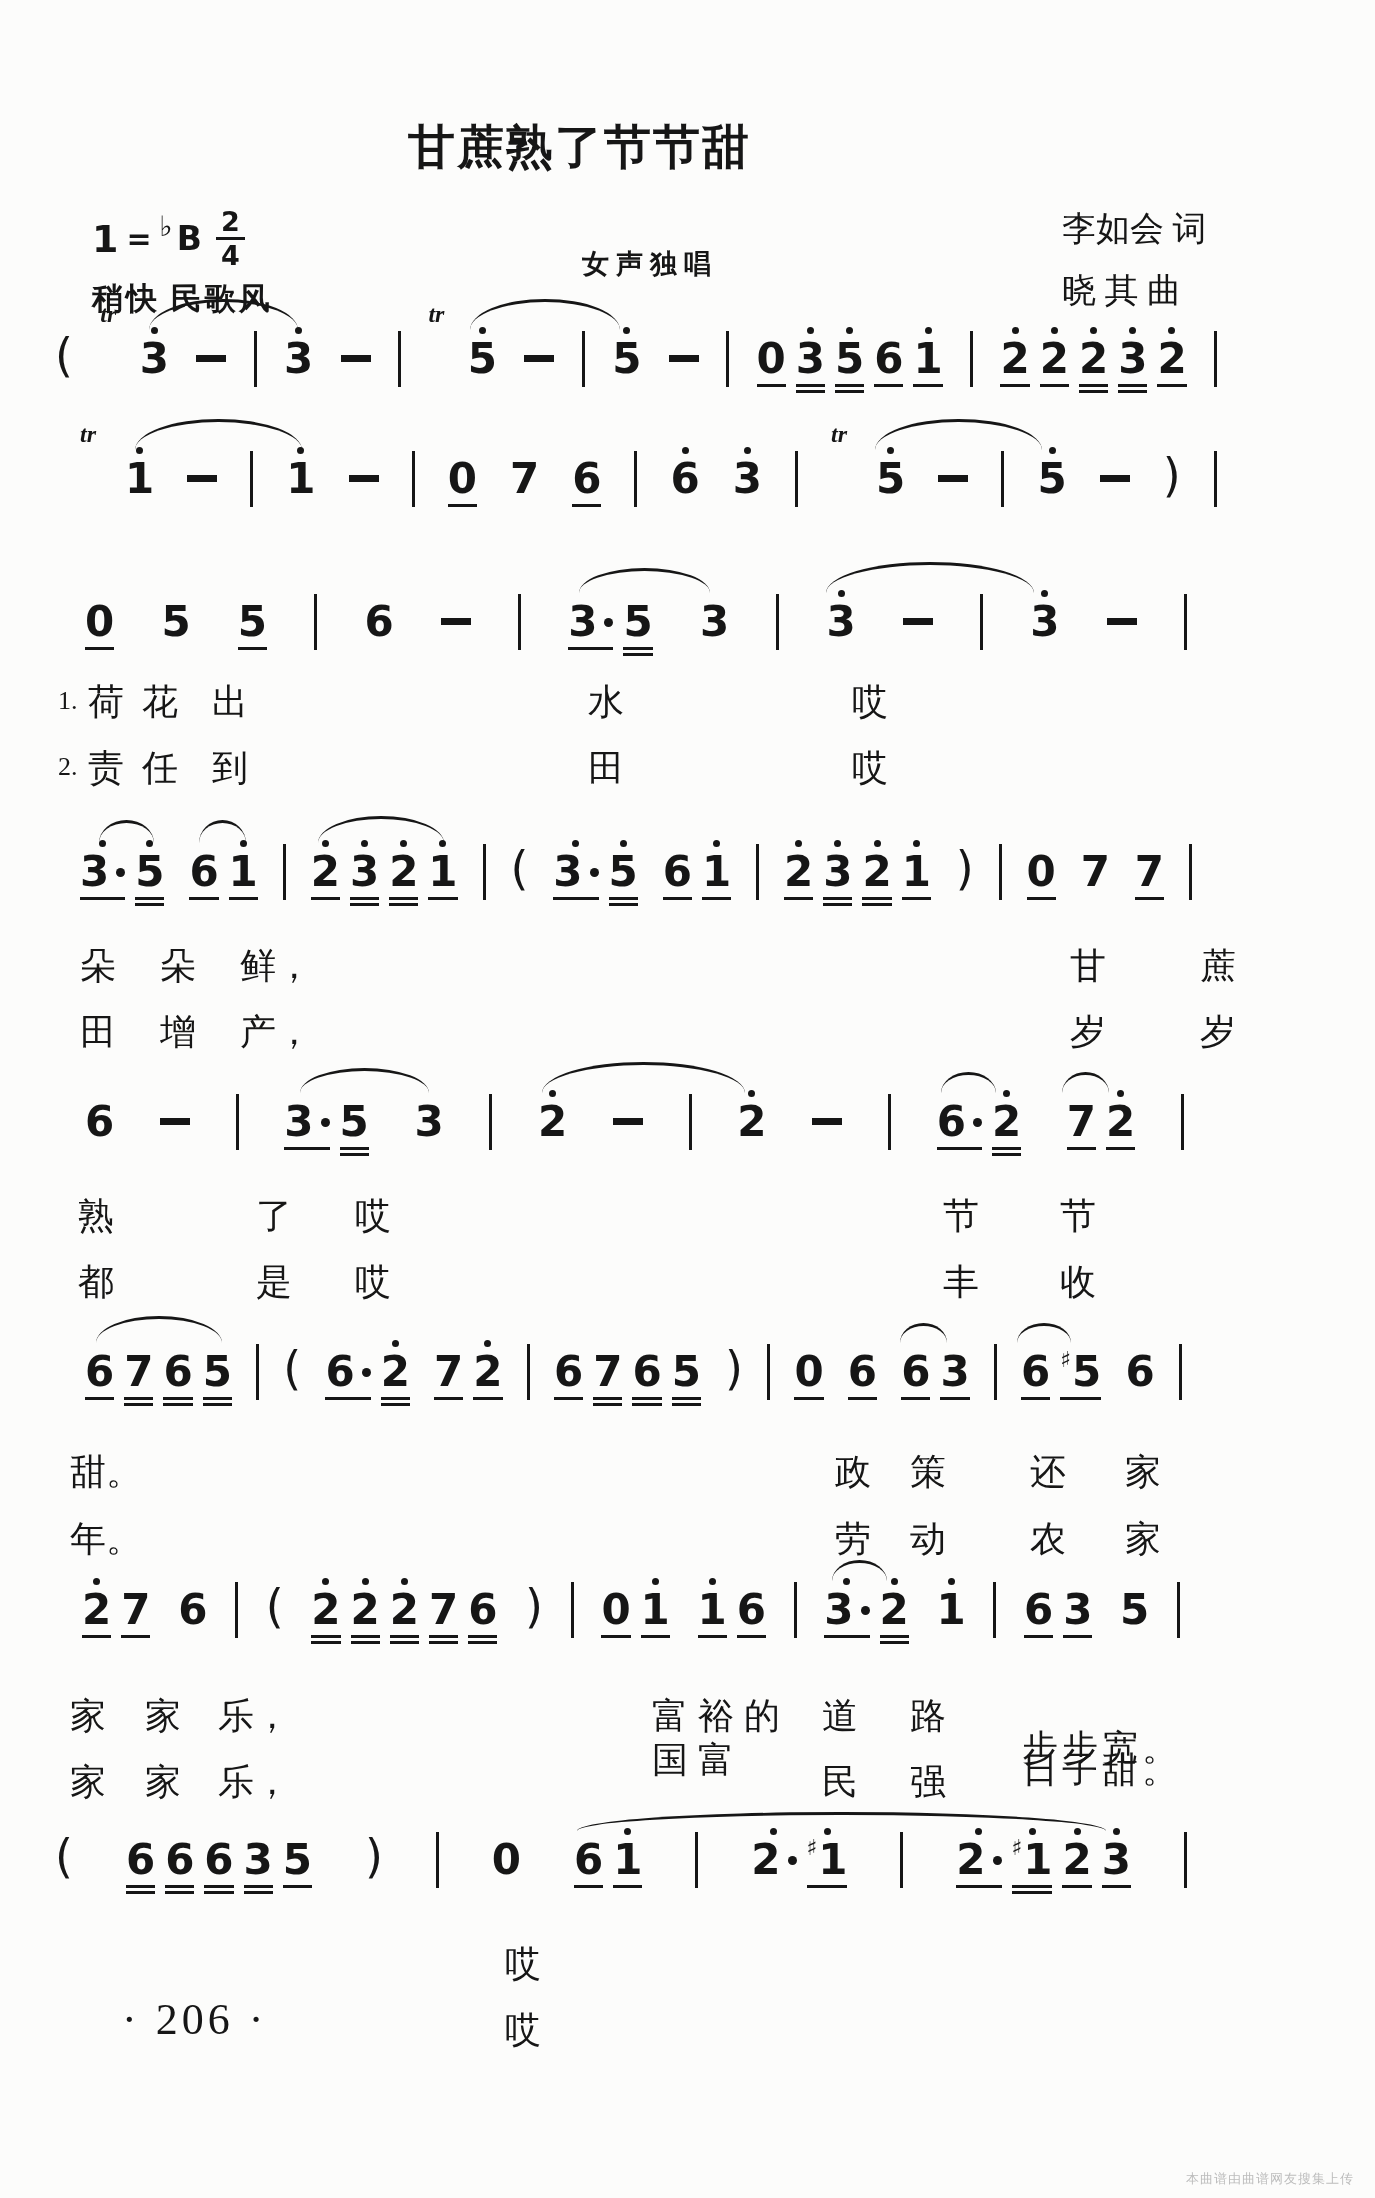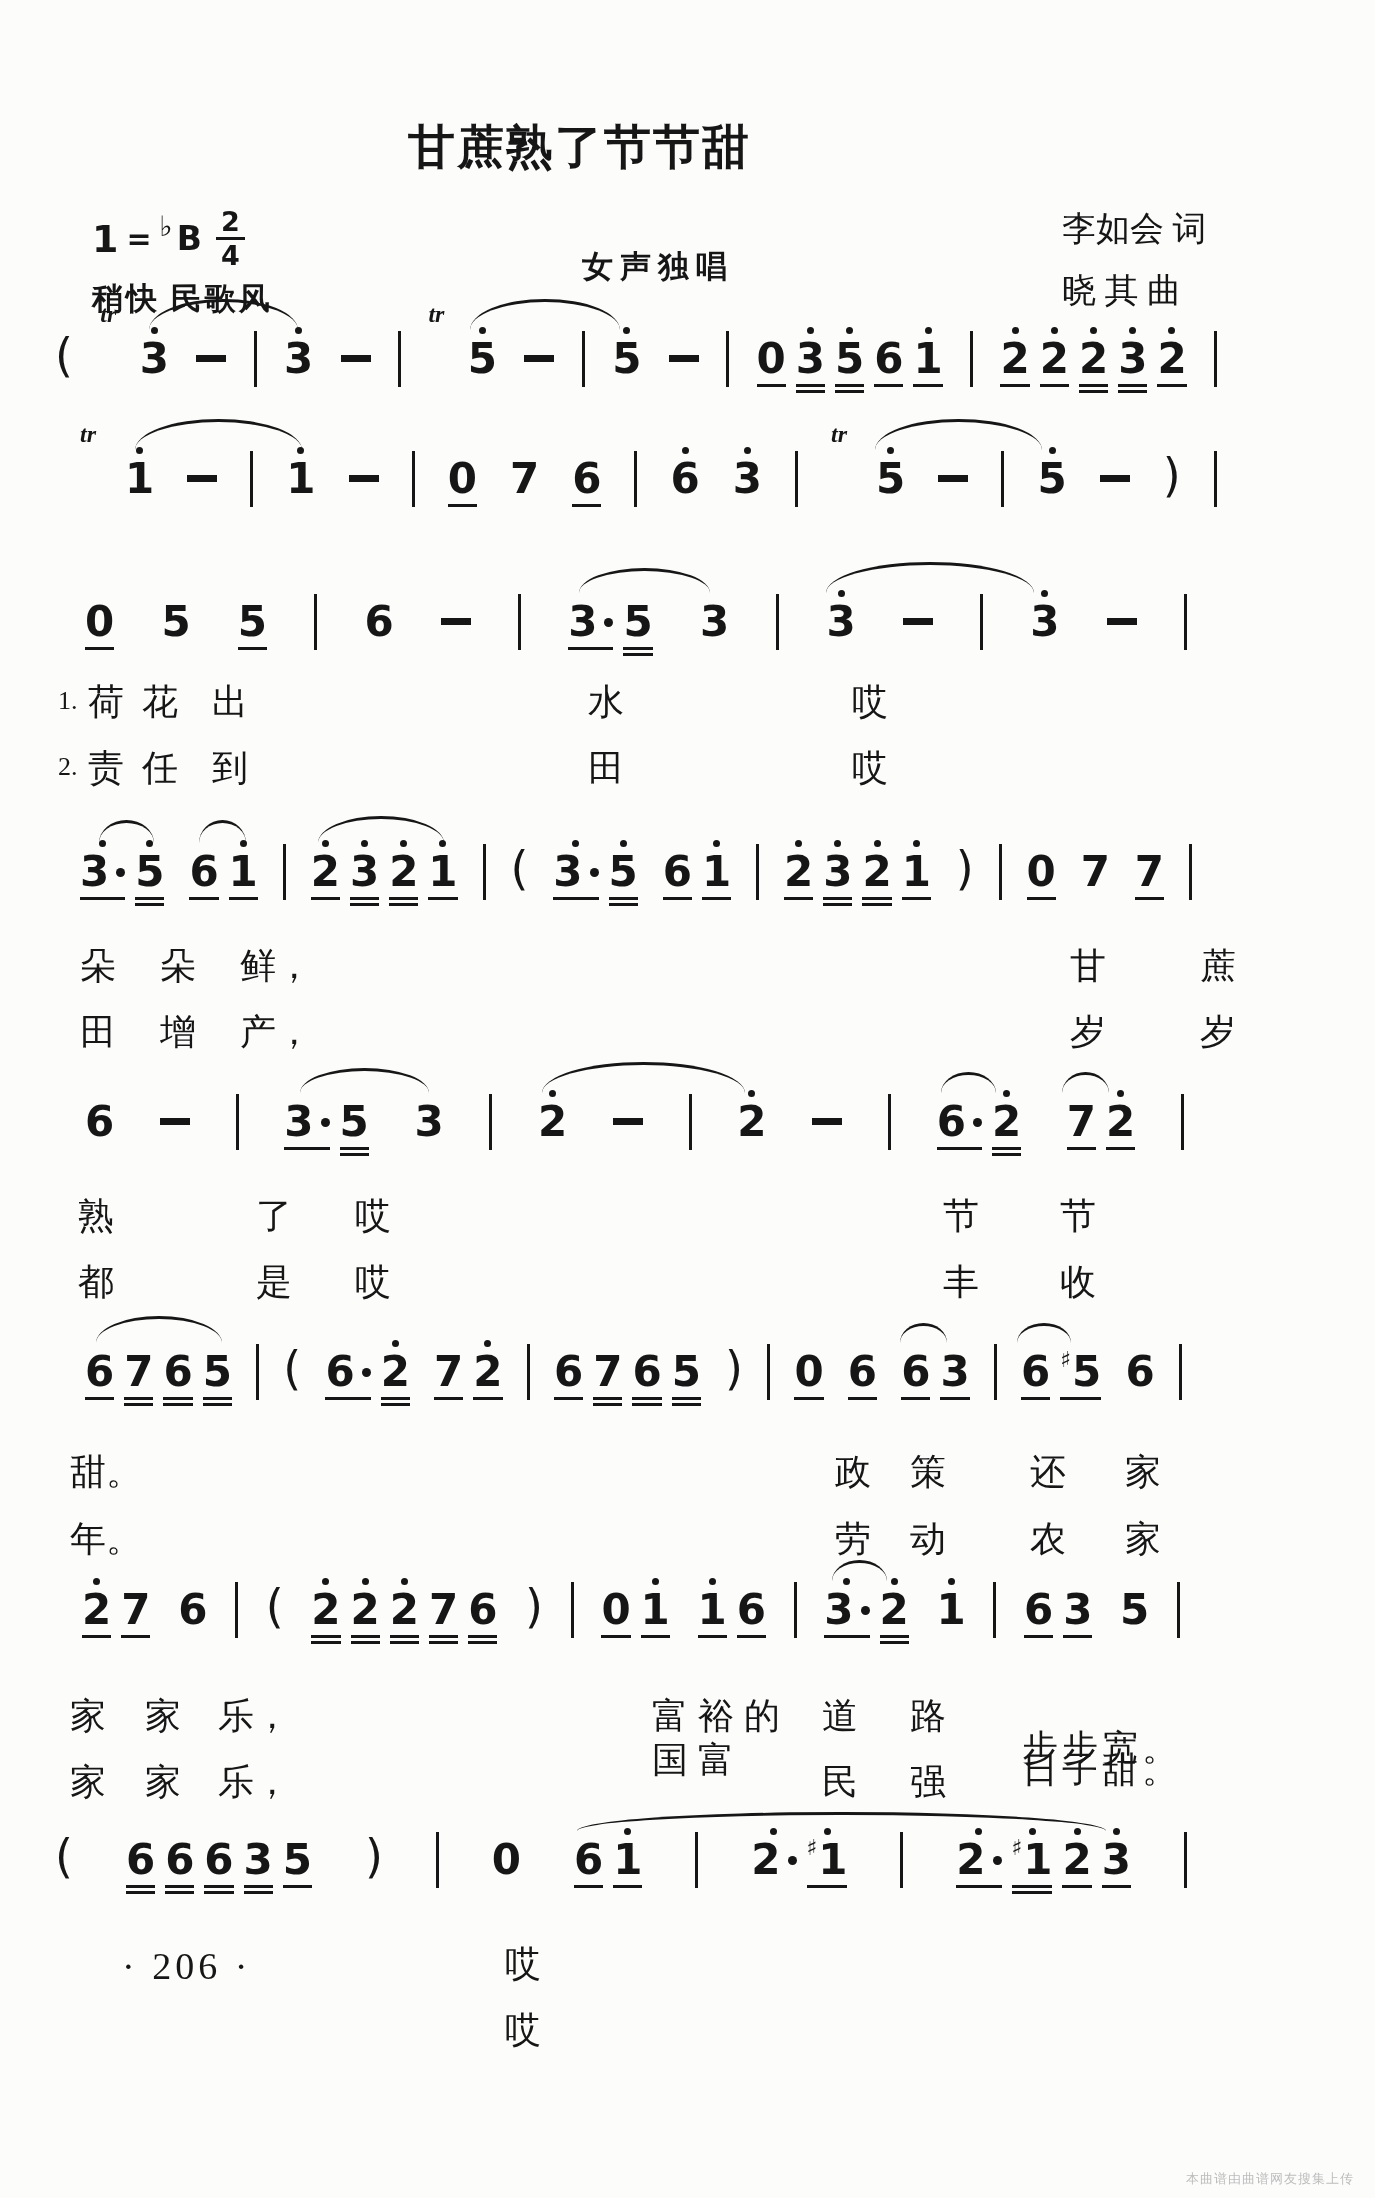--- a/index.html
+++ b/index.html
@@ -17,21 +17,21 @@
           font-family:"DejaVu Sans",sans-serif;font-weight:bold;color:var(--ink);}
   .keysig .one{font-size:38px;}
   .keysig .eq{font-size:30px;}
   .keysig .flat{font-size:28px;position:relative;top:-12px;margin-right:-4px;}
   .keysig .letter{font-size:33px;}
   .frac{display:inline-flex;flex-direction:column;align-items:center;margin-left:6px;
         font-size:27px;line-height:27px;}
   .frac .ft{border-bottom:3px solid var(--ink);padding:0 5px 2px;}
   .frac .fb{padding-top:2px;}
   .tempo{position:absolute;left:92px;top:278px;font-size:31px;font-weight:bold;letter-spacing:3px;}
-  .voice{position:absolute;left:582px;top:246px;font-size:31px;font-weight:bold;letter-spacing:7px;}
+  .voice{position:absolute;left:582px;top:246px;font-size:27px;font-weight:bold;letter-spacing:7px;}
   .credit{position:absolute;left:1062px;width:210px;font-size:34px;white-space:nowrap;}
   .credit.lyr{top:206px;}
   .credit.cmp{top:268px;}
   
   .music-line{position:absolute;display:flex;justify-content:space-between;align-items:flex-start;}
   .grp{display:flex;gap:10px;align-items:flex-start;}
   .note{display:flex;flex-direction:column;align-items:center;}
   .note .hd,.note .ld{height:12px;display:flex;align-items:flex-end;justify-content:center;}
   .note .ld{height:9px;align-items:flex-start;}
   .octdot{width:7px;height:7px;border-radius:50%;background:var(--ink);margin-bottom:3px;}
@@ -44,21 +44,21 @@
   .bar{width:3px;height:56px;background:var(--ink);margin-top:6px;}
   .dash{width:30px;height:7px;background:var(--ink);margin-top:30px;}
   .paren{font-family:"DejaVu Sans",sans-serif;font-size:46px;line-height:56px;margin-top:2px;}
   .trm{font-family:Liberation Serif, serif;font-style:italic;font-weight:bold;font-size:24px;
        position:relative;top:-24px;width:26px;margin-right:-14px;}
   .slur{position:absolute;border-top:3px solid var(--ink);
         border-radius:50% 50% 0 0 / 100% 100% 0 0;}
   
   .lyr-seg{position:absolute;font-size:36px;white-space:nowrap;color:var(--ink);}
   
-  .pageno{position:absolute;left:122px;top:1944px;font-size:38px;letter-spacing:4px;}
+  .pageno{position:absolute;left:122px;top:1994px;font-size:44px;letter-spacing:4px;}
   .watermark{position:absolute;right:38px;top:2170px;font-size:13px;color:#bdbdbd;letter-spacing:1px;}
 </style>
 </head>
 <body>
 
 <div class="page">
 
   <div class="title">甘蔗熟了节节甜</div>
 
   <div class="keysig">

